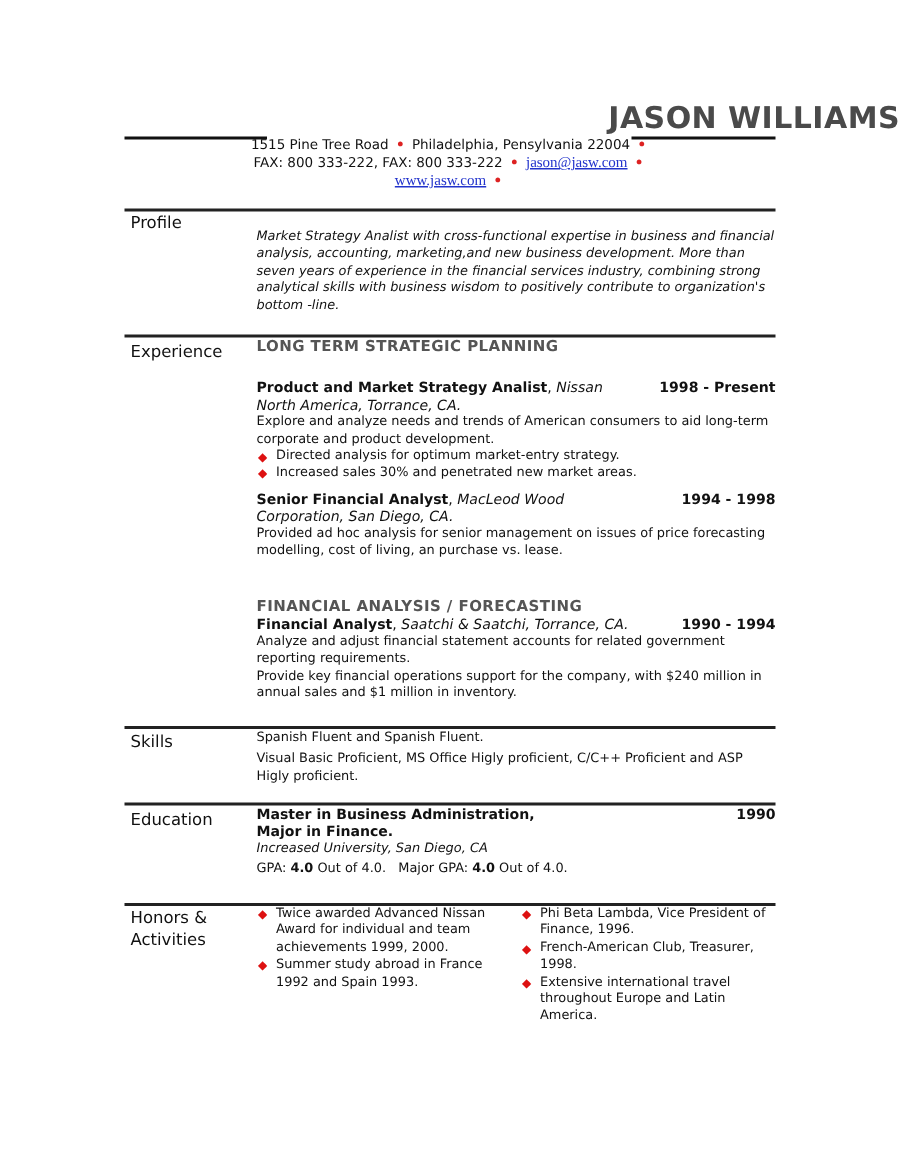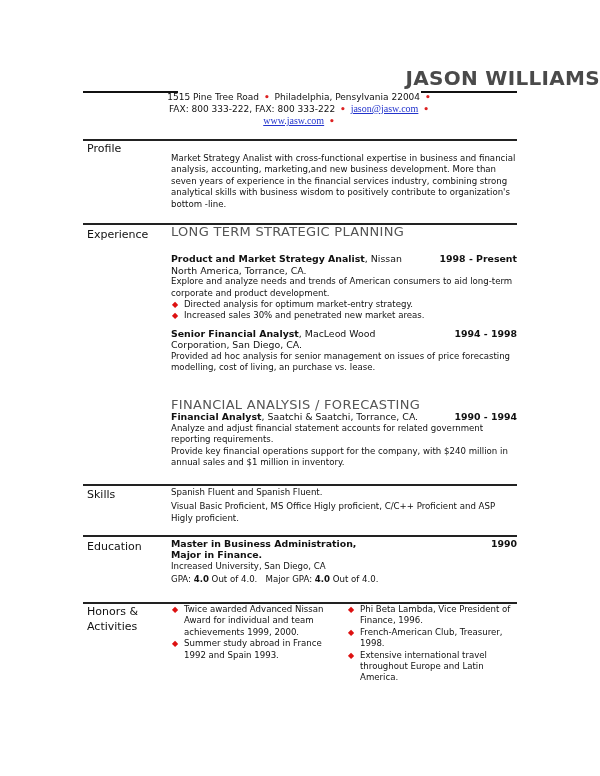--- a/index.html
+++ b/index.html
@@ -15,23 +15,23 @@
     .contact { position: absolute; left: 0; width: 600px; text-align: center;
                font-size: 9px; line-height: 12px; color: #111; }
     .contact .dot { color: #d22; font-weight: bold; padding: 0 2px; }
     .contact a { color: #2233cc; text-decoration: underline;
                  font-family: "Liberation Serif", serif; font-size: 10px; }
 
     
     .rule { position: absolute; left: 83px; width: 434px; height: 2px; background: #222; }
     .label { position: absolute; left: 87px; font-size: 11px; line-height: 15px; color: #111; }
     .content { position: absolute; left: 171px; width: 346px; font-size: 8.6px; line-height: 11.4px; color: #111; }
-    .italic { }
+    .italic { font-style: italic; }
     .bold { font-weight: bold; }
-    .subhead { font-size: 13px; font-weight: normal; color: #555; letter-spacing: 0.3px; }
+    .subhead { font-size: 10px; font-weight: bold; color: #555; letter-spacing: 0.3px; }
     .jobline { position: relative; padding-right: 95px; }
     .jobline .dates { position: absolute; right: 0; top: 0; font-weight: bold; }
     .bullets { margin: 0; padding: 0; list-style: none; }
     .bullets li { position: relative; padding-left: 13px; }
     .bullets li .b { position: absolute; left: 1px; top: 0; color: #d11; font-size: 8px; }
     .para { margin: 0; }
     .honcol { position: absolute; width: 165px; font-size: 8.6px; line-height: 11.4px; }
   </style>
 </head>
 <body>

